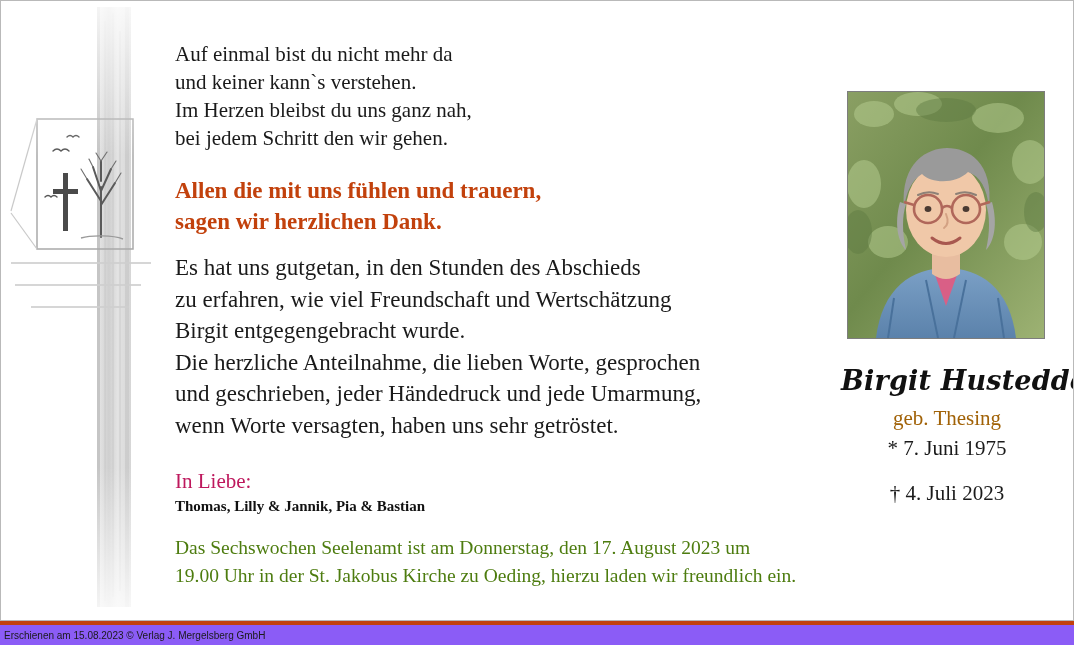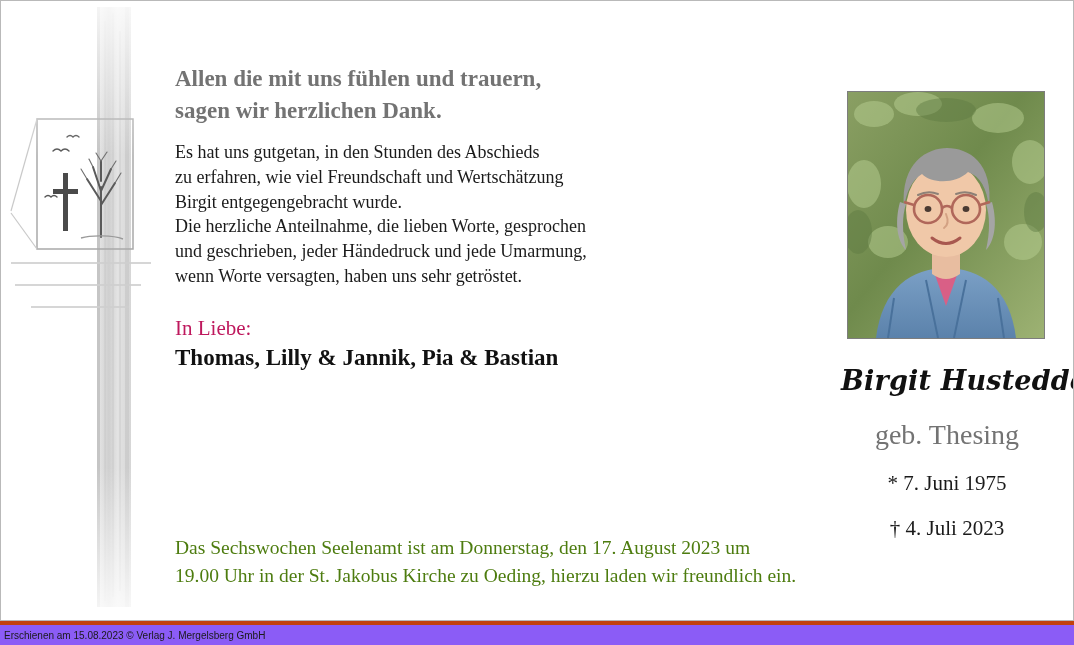--- a/index.html
+++ b/index.html
@@ -54,39 +54,39 @@
     font-size: 21px;
     line-height: 1.33;
     color: #1a1a1a;
     white-space: pre-line;
   }
   .thanks {
     margin-top: 22px;
     font-size: 23px;
     font-weight: bold;
     line-height: 1.38;
-    color: #737373;
+    color: #c2410c;
     white-space: pre-line;
   }
   .body-text {
     margin-top: 14px;
-    font-size: 18px;
+    font-size: 23px;
     line-height: 1.37;
     color: #1a1a1a;
     white-space: pre-line;
   }
   .inliebe {
     margin-top: 26px;
     font-size: 21px;
     line-height: 1.35;
     color: #be185d;
   }
   .family {
     margin-top: 2px;
-    font-size: 23px;
+    font-size: 15px;
     font-weight: bold;
     color: #111;
   }
   .footer-note {
     position: absolute;
     left: 174px;
     top: 533px;
     width: 800px;
     font-size: 19.5px;
     line-height: 1.42;
@@ -117,26 +117,26 @@
     font-family: "DejaVu Serif", serif;
     font-style: italic;
     font-weight: bold;
     font-size: 27px;
     letter-spacing: 0.2px;
     color: #111;
     white-space: nowrap;
     margin-left: -6px;
   }
   .maiden {
-    margin-top: 23px;
-    font-size: 28px;
-    color: #737373;
+    margin-top: 10px;
+    font-size: 21px;
+    color: #a16207;
   }
   .born {
-    margin-top: 20px;
+    margin-top: 5px;
     font-size: 21px;
     color: #1a1a1a;
   }
   .died {
     margin-top: 20px;
     font-size: 21px;
     color: #1a1a1a;
   }
 
   
@@ -231,20 +231,24 @@
           <path d="M52 150 q4 -4 8 0 q4 -4 8 0"></path>
           <path d="M66 136 q3 -3 6 0 q3 -3 6 0"></path>
           <path d="M44 196 q3 -3 6 0 q3 -3 6 0"></path>
         </g>
 
         <rect x="0" y="0" width="160" height="621" fill="url(#fadeg)"></rect>
       </svg>
     </div>
 
     <div class="content">
+      <div class="verse">Auf einmal bist du nicht mehr da
+und keiner kann`s verstehen.
+Im Herzen bleibst du uns ganz nah,
+bei jedem Schritt den wir gehen.</div>
       <div class="thanks">Allen die mit uns fühlen und trauern,
 sagen wir herzlichen Dank.</div>
       <div class="body-text">Es hat uns gutgetan, in den Stunden des Abschieds
 zu erfahren, wie viel Freundschaft und Wertschätzung
 Birgit entgegengebracht wurde.
 Die herzliche Anteilnahme, die lieben Worte, gesprochen
 und geschrieben, jeder Händedruck und jede Umarmung,
 wenn Worte versagten, haben uns sehr getröstet.</div>
       <div class="inliebe">In Liebe:</div>
       <div class="family">Thomas, Lilly &amp; Jannik, Pia &amp; Bastian</div>

